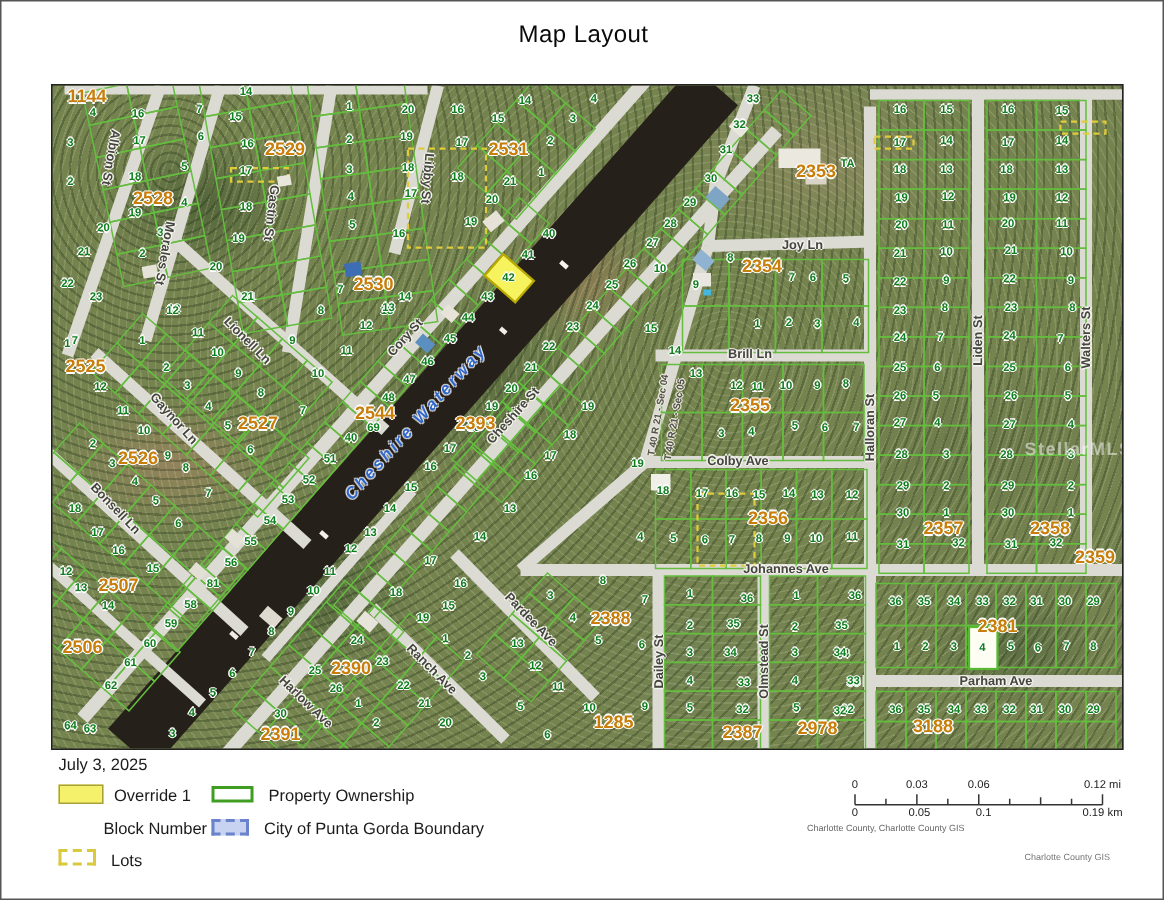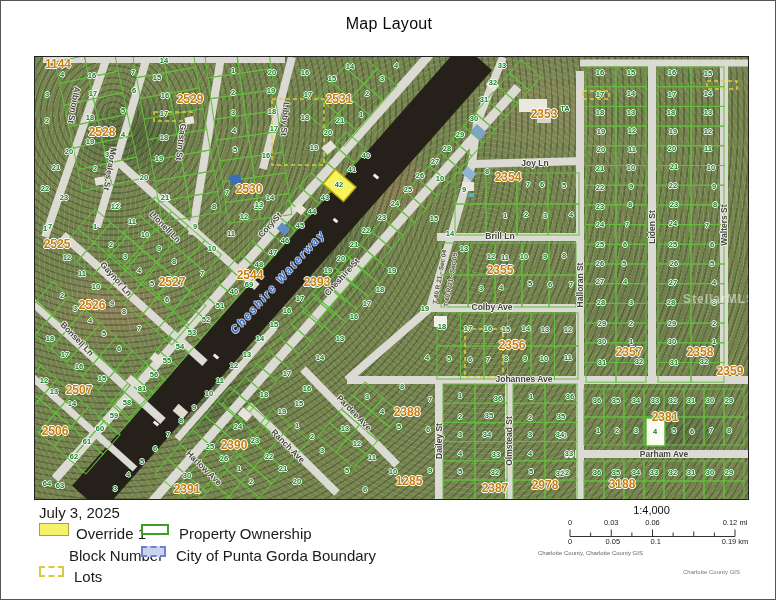--- a/index.html
+++ b/index.html
@@ -34,21 +34,21 @@
     text-shadow:-1px 0 0 #fff,1px 0 0 #fff,0 -1px 0 #fff,0 1px 0 #fff;}
   .blk{color:#c97e0a;font-weight:bold;font-size:12px;
     text-shadow:-1px 0 0 #fff,1px 0 0 #fff,0 -1px 0 #fff,0 1px 0 #fff;}
   .st{color:#45453f;font-weight:bold;font-size:8.5px;
     text-shadow:-1px 0 0 #f4f3ee,1px 0 0 #f4f3ee,0 -1px 0 #f4f3ee,0 1px 0 #f4f3ee;}
   .sec{color:#50504a;font-weight:bold;font-size:6.5px;
     text-shadow:-1px 0 0 #e8e6da,1px 0 0 #e8e6da,0 -1px 0 #e8e6da,0 1px 0 #e8e6da;}
   .wat{color:#2f66c9;font-weight:bold;font-style:italic;font-size:11px;letter-spacing:2px;
     text-shadow:-1px 0 0 rgba(255,255,255,.7),1px 0 0 rgba(255,255,255,.7),0 -1px 0 rgba(255,255,255,.7),0 1px 0 rgba(255,255,255,.7);}
   .wm{color:rgba(255,255,255,.5);font-weight:bold;font-size:12px;letter-spacing:1px;}
-  #legend{position:absolute;left:38px;top:503px;width:360px;height:90px;font-size:15px;color:#1b1b1b;}
+  #legend{position:absolute;left:38px;top:503px;width:360px;height:90px;font-size:11px;color:#1b1b1b;}
   #legend .lg{position:absolute;white-space:nowrap;}
   .sw{position:absolute;box-sizing:border-box;}
   #footer-scale{position:absolute;left:568px;top:503px;width:170px;height:60px;font-size:8px;color:#222;}
   #sb-ratio{position:absolute;left:0;top:0;width:165px;text-align:center;font-size:11px;color:#111;}
   #sb-mi,#sb-km{position:absolute;left:0;width:165px;height:9px;}
   #sb-mi{top:14px;} #sb-km{top:33px;}
   .sb-lab{position:absolute;transform:translateX(-50%);font-size:7.5px;color:#222;white-space:nowrap;}
   #sb-svg{position:absolute;left:0;top:24px;}
   #attribution{position:absolute;left:537px;top:549px;font-size:6px;color:#666;}
   #credit{position:absolute;left:682px;top:568px;font-size:6px;color:#777;}
@@ -859,21 +859,20 @@
   <span class="sw" style="left: 102px; top: 20px; width: 28px; height: 11px; background: rgba(255, 255, 255, 0); border: 2px solid rgb(63, 158, 34);"></span>
   <div class="lg" style="left:140px;top:21px;">Property Ownership</div>
   <div class="lg" style="left:30px;top:43px;">Block Number</div>
   <span class="sw" style="left: 102px; top: 42px; width: 25px; height: 11px; background: rgb(199, 211, 240); border: 2px dashed rgb(107, 131, 204);"></span>
   <div class="lg" style="left:137px;top:43px;">City of Punta Gorda Boundary</div>
   <span class="sw" style="left: 0px; top: 62px; width: 25px; height: 11px; background: rgba(255, 255, 255, 0); border: 2px dashed rgb(217, 201, 62);"></span>
   <div class="lg" style="left:35px;top:64px;">Lots</div>
 </div>
 
 <div id="footer-scale">
-  <div id="sb-ratio">1:4,000</div>
   <div id="sb-mi">
       <span class="sb-lab" style="left: 1px;">0</span>
       <span class="sb-lab" style="left: 42.25px;">0.03</span>
       <span class="sb-lab" style="left: 83.5px;">0.06</span>
       <span class="sb-lab" style="left: 166px;">0.12 mi</span>
     </div>
   <svg id="sb-svg" width="167" height="10" xmlns="http://www.w3.org/2000/svg">
       <line x1="1" y1="8.5" x2="166" y2="8.5" stroke="#333" stroke-width="1"></line>
       <line x1="1" y1="8.5" x2="1" y2="1.5" stroke="#333" stroke-width="1"></line>
       <line x1="21.625" y1="8.5" x2="21.625" y2="4.5" stroke="#333" stroke-width="1"></line>

